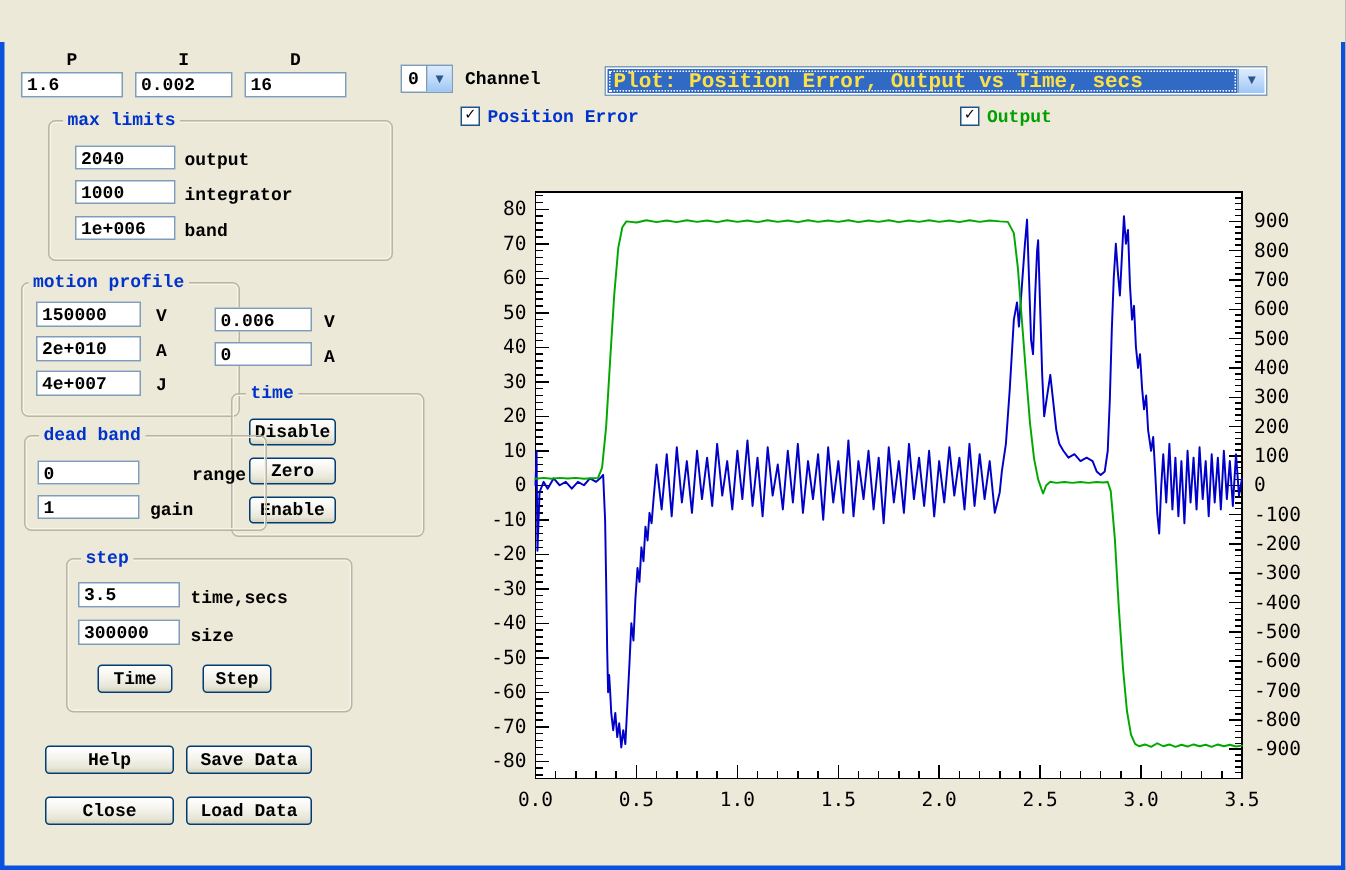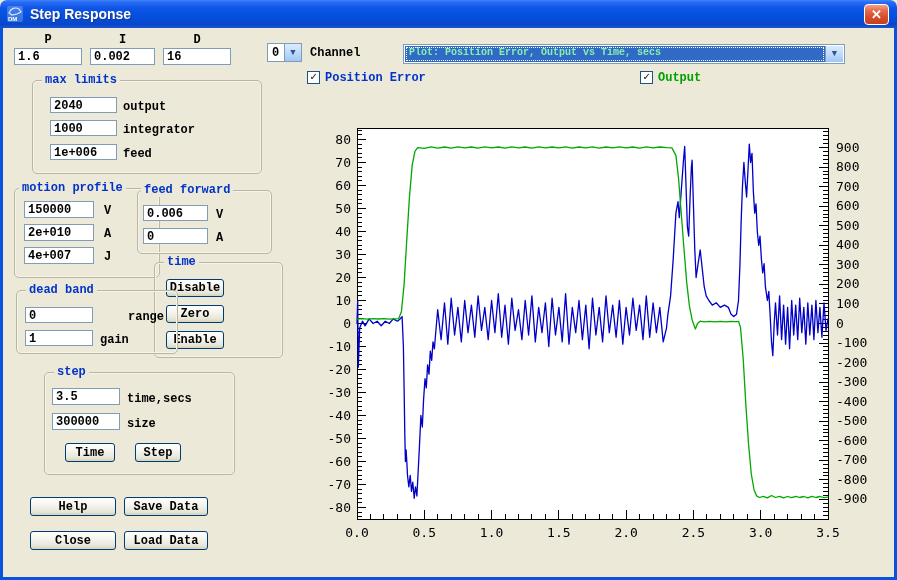--- a/index.html
+++ b/index.html
@@ -44,40 +44,29 @@
   .checkbox .mark{color:#000;font-size:11px;margin-top:-1px;}
   .combo-small{position:absolute;border:1px solid #7f9db9;background:#fff;box-sizing:border-box;
     display:flex;cursor:pointer;}
   .combo-small .val{flex:1;font-size:12px;font-weight:bold;padding:2px 0 0 4px;}
   .combo-arrow{width:16px;border-left:1px solid #7f9db9;
     background:linear-gradient(180deg,#dcebfd 0%,#c0dbfa 50%,#9ec6f5 100%);
     display:flex;align-items:center;justify-content:center;
     color:#2c5789;font-size:9px;}
   .combo-large{position:absolute;border:1px solid #7f9db9;background:#fff;box-sizing:border-box;
     display:flex;padding:1px;cursor:pointer;}
-  .combo-sel{flex:1;background:#316ac5;color:#86efac;font-size:10px;font-weight:bold;
+  .combo-sel{flex:1;background:#316ac5;color:#fde047;font-size:14px;font-weight:bold;
     padding:1px 0 0 4px;outline:1px dotted #ffffff;outline-offset:-2px;white-space:nowrap;overflow:hidden;font-family:Liberation Mono, monospace;}
   .plot-svg{position:absolute;left:300px;top:112px;}
 </style>
 </head>
 <body>
 
 <div class="window">
 
-  <div class="titlebar">
-    <svg class="title-icon" viewBox="0 0 18 18">
-      <rect x="1" y="1" width="16" height="16" rx="2" fill="#e8f0fb" opacity="0.25"></rect>
-      <path d="M3 8 C5 3,9 2,13 4 L15 7 L11 9 L6 10 Z" fill="none" stroke="#dce8f8" stroke-width="1.2"></path>
-      <text x="2" y="16" font-size="6" font-family="Liberation Sans, sans-serif" font-weight="bold" fill="#ffffff">DM</text>
-    </svg>
-    <div class="title-text">Step Response</div>
-    <div class="close-btn">
-      <span>✕</span>
-    </div>
-  </div>
   <div class="body-frame"></div>
 
   <div class="lbl" style="left:14px;top:33px;width:68px;text-align:center;">P</div>
   <div class="lbl" style="left:90px;top:33px;width:65px;text-align:center;">I</div>
   <div class="lbl" style="left:163px;top:33px;width:68px;text-align:center;">D</div>
   <input class="edit" style="left: 14px; top: 48px; width: 68px; height: 17px;" value="1.6">
   <input class="edit" style="left: 90px; top: 48px; width: 65px; height: 17px;" value="0.002">
   <input class="edit" style="left: 163px; top: 48px; width: 68px; height: 17px;" value="16">
 
   <div class="combo-small" style="left:267px;top:43px;width:35px;height:19px;">
@@ -101,35 +90,32 @@
   <div class="lbl green" style="left:658px;top:71px;">Output</div>
 
   <div class="group" style="left:32px;top:80px;width:196px;height:92px;">
     <span class="group-caption">max limits</span>
   </div>
   <input class="edit" style="left: 50px; top: 97px; width: 67px; height: 16px;" value="2040">
   <div class="lbl" style="left:123px;top:100px;">output</div>
   <input class="edit" style="left: 50px; top: 120px; width: 67px; height: 16px;" value="1000">
   <div class="lbl" style="left:123px;top:123px;">integrator</div>
   <input class="edit" style="left: 50px; top: 144px; width: 67px; height: 16px;" value="1e+006">
-  <div class="lbl" style="left:123px;top:147px;">feed</div>
+  <div class="lbl" style="left:123px;top:147px;">band</div>
 
   <div class="group" style="left:14px;top:188px;width:112px;height:88px;">
     <span class="group-caption" style="left:4px;">motion profile</span>
   </div>
   <input class="edit" style="left: 24px; top: 201px; width: 70px; height: 17px;" value="150000">
   <div class="lbl" style="left:104px;top:204px;">V</div>
   <input class="edit" style="left: 24px; top: 224px; width: 70px; height: 17px;" value="2e+010">
   <div class="lbl" style="left:104px;top:227px;">A</div>
   <input class="edit" style="left: 24px; top: 247px; width: 70px; height: 17px;" value="4e+007">
   <div class="lbl" style="left:104px;top:250px;">J</div>
 
-  <div class="group" style="left:137px;top:190px;width:101px;height:62px;">
-    <span class="group-caption" style="left:3px;">feed forward</span>
-  </div>
   <input class="edit" style="left: 143px; top: 205px; width: 65px; height: 16px;" value="0.006">
   <div class="lbl" style="left:216px;top:208px;">V</div>
   <input class="edit" style="left: 143px; top: 228px; width: 65px; height: 16px;" value="0">
   <div class="lbl" style="left:216px;top:231px;">A</div>
 
   <div class="group" style="left:154px;top:262px;width:95px;height:94px;">
     <span class="group-caption">time</span>
   </div>
   <button class="xpbtn" style="left:166px;top:279px;width:58px;height:18px;">Disable</button>
   <button class="xpbtn" style="left:166px;top:305px;width:58px;height:18px;">Zero</button>

